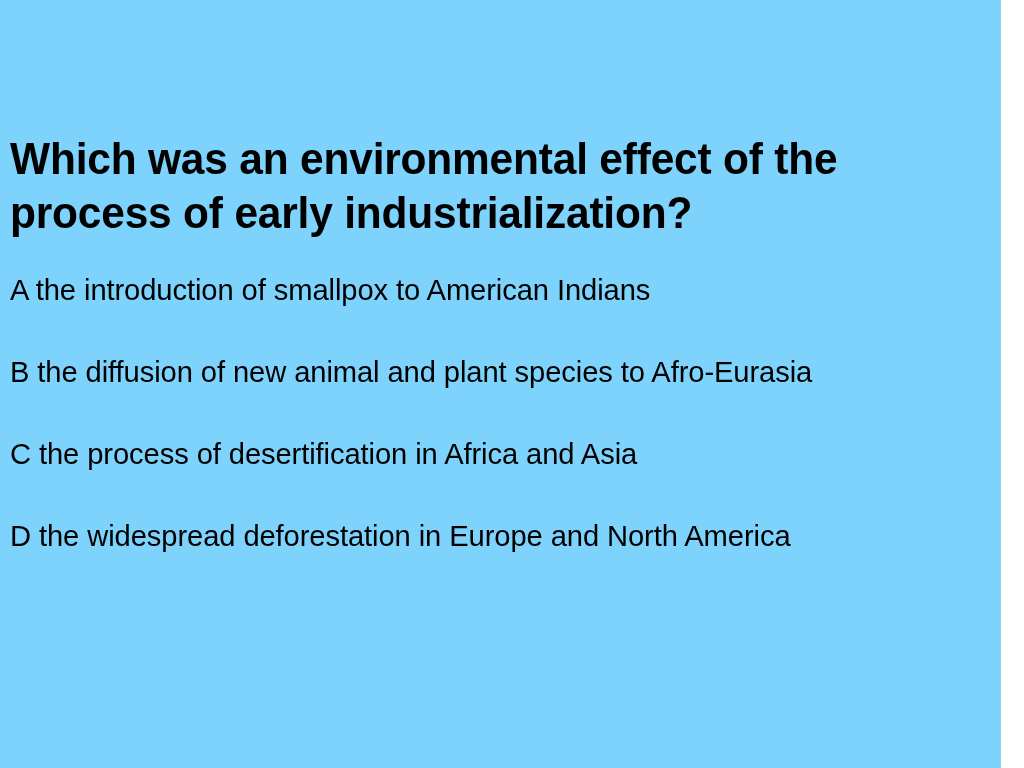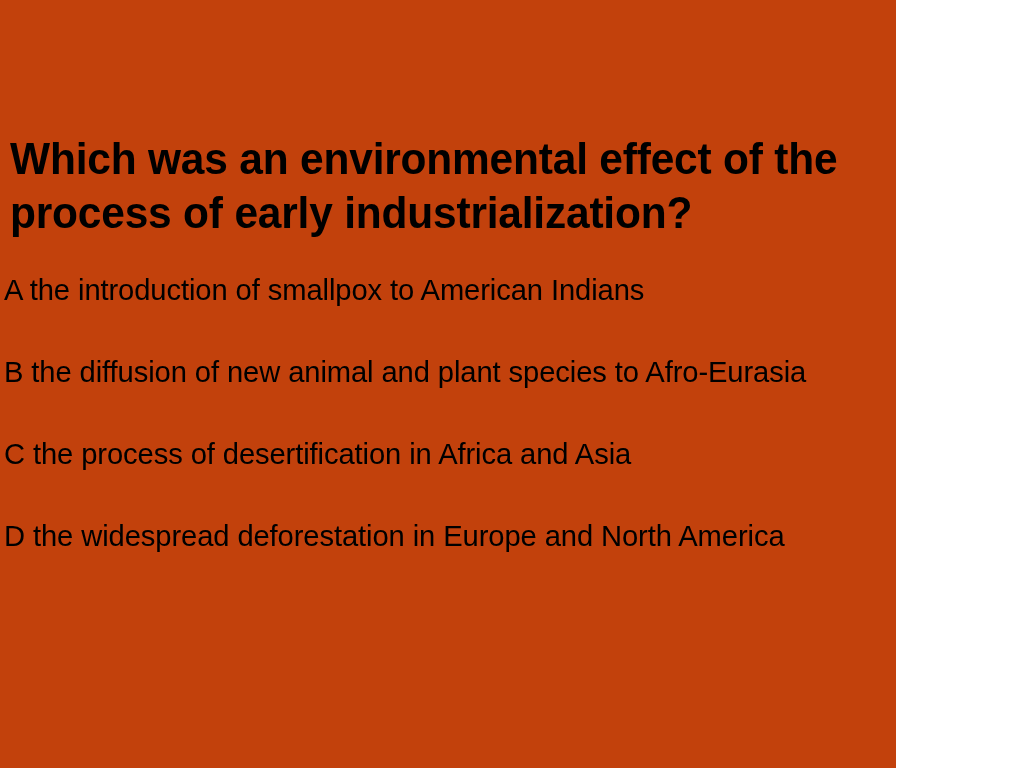--- a/index.html
+++ b/index.html
@@ -11,23 +11,23 @@
     width: 1024px;
     height: 768px;
     background: #ffffff;
     font-family: "Liberation Sans", "DejaVu Sans", sans-serif;
     color: #000000;
     overflow: hidden;
   }
 
   .slide {
     position: relative;
-    width: 896px;
+    width: 1001px;
     height: 768px;
-    background: #c2410c;
+    background: #7dd3fc;
     box-sizing: border-box;
   }
 
   .question-block {
     position: absolute;
     left: 10px;
     top: 132px;
     width: 960px;
   }
 
@@ -37,21 +37,21 @@
     line-height: 54px;
     letter-spacing: -0.2px;
     color: #000000;
     white-space: nowrap;
     transform: scaleX(0.965);
     transform-origin: left center;
   }
 
   .choices {
     position: absolute;
-    left: 4px;
+    left: 10px;
     top: 272px;
     width: 1004px;
   }
 
   .choice {
     font-size: 30px;
     font-weight: normal;
     line-height: 36px;
     color: #000000;
     white-space: nowrap;

